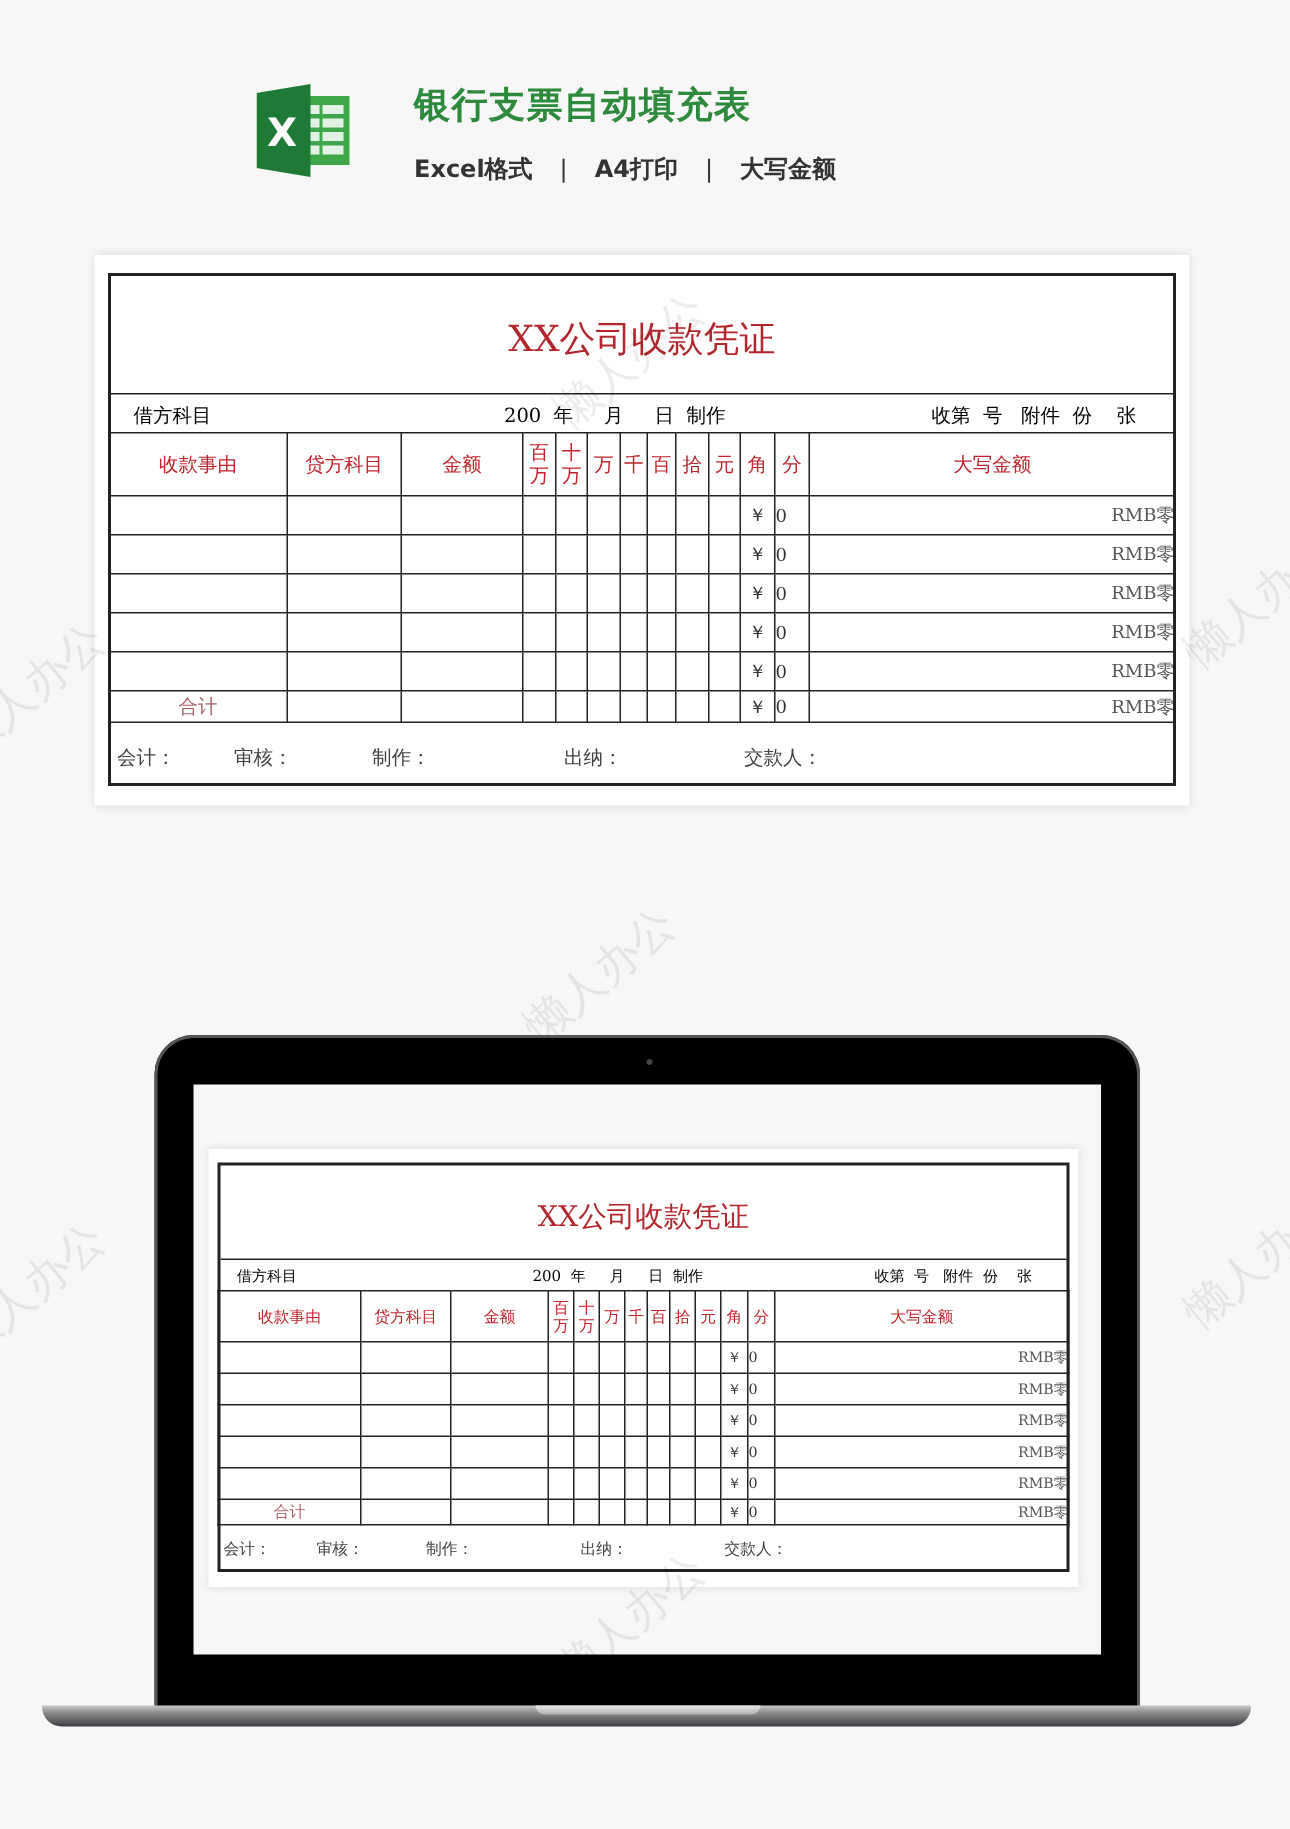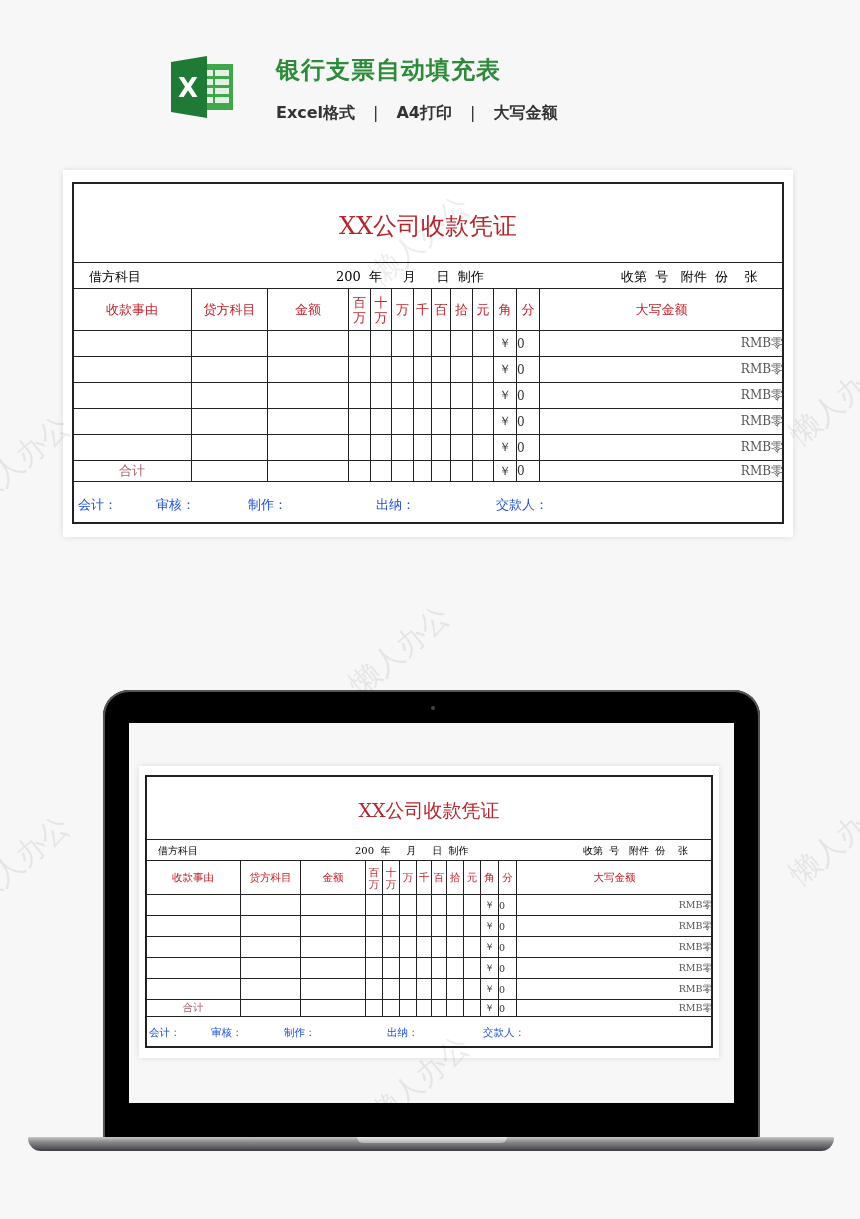--- a/index.html
+++ b/index.html
@@ -21,21 +21,21 @@
   .v-title { position: absolute; left: 0; right: 0; text-align: center; color: #b3262d; }
   .v-line { position: absolute; left: 0; right: 0; border-top: 1.5px solid #222; }
   .v-info { position: absolute; color: #000000; white-space: nowrap; }
   table.grid { position: absolute; border-collapse: collapse; table-layout: fixed; }
   table.grid td { border: 1.5px solid #222; padding: 0; text-align: center; vertical-align: middle; overflow: hidden; white-space: nowrap; }
   table.grid td.hdr { color: #c0232b; font-family: "DejaVu Sans", sans-serif; font-weight: normal; }
   table.grid td.yen { color: #333; }
   table.grid td.zero { text-align: left; color: #333; }
   table.grid td.rmb { text-align: right; color: #555; }
   table.grid td.total { color: #a8626a; }
-  .v-foot { position: absolute; color: #1d4ed8; white-space: nowrap; text-align: right; }
+  .v-foot { position: absolute; color: #404040; white-space: nowrap; text-align: right; }
 
   
   .laptop-body { position: absolute; left: 103px; top: 690px; width: 657px; height: 452px; background: #000; border-radius: 26px 26px 0 0; box-shadow: inset 0 0 0 2px #555; }
   .camera { position: absolute; left: 431px; top: 706px; width: 4px; height: 4px; border-radius: 50%; background: #444; }
   .screen { position: absolute; left: 129px; top: 723px; width: 605px; height: 380px; background: #f7f7f7; }
   .base { position: absolute; left: 28px; top: 1137px; width: 806px; height: 14px; background: linear-gradient(#c8c8c8 0%, #8a8a8a 35%, #55575c 80%, #3a3b3e 100%); border-radius: 2px 2px 30px 30px; }
   .notch { position: absolute; left: 357px; top: 1137px; width: 150px; height: 6px; background: linear-gradient(#e8e8e8, #b0b0b0); border-radius: 0 0 6px 6px; }
 </style>
 </head>
 <body>

